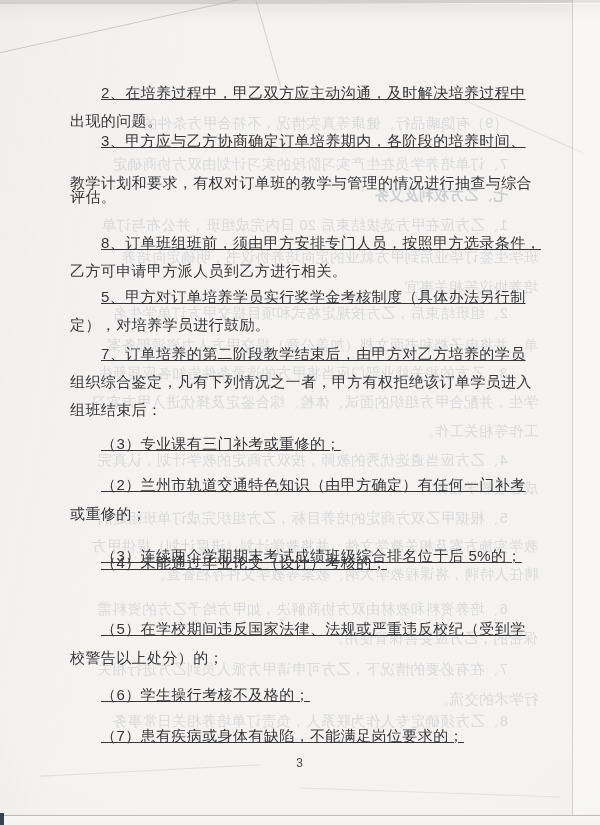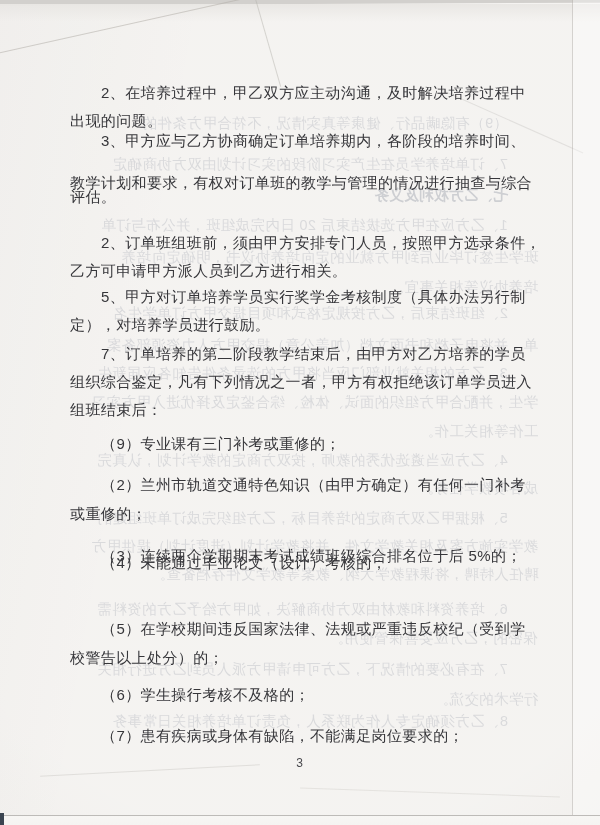--- a/index.html
+++ b/index.html
@@ -27,21 +27,21 @@
     background:linear-gradient(#bdbbb8 0,#bdbbb8 1px,#f7f6f4 1px,#f5f4f1 100%);}
   .corner-notch{position:absolute;top:813px;left:0;width:4px;height:12px;background:#3a4450;}
   .wrinkle1{position:absolute;top:770px;left:40px;width:220px;height:1px;background:rgba(200,197,192,0.45);transform:rotate(-3deg);}
   .wrinkle2{position:absolute;top:792px;left:300px;width:260px;height:1px;background:rgba(205,202,197,0.4);transform:rotate(2deg);}
 
   
   .line{
     position:absolute;left:70px;white-space:nowrap;
     font-size:15px;letter-spacing:0.4px;color:#36363a;font-weight:500;
   }
-  .ind{left:101px;}
+  .ind{left:101px;text-decoration:underline;}
 
   
   .bleed{
     position:absolute;right:62px;white-space:nowrap;
     font-size:14.5px;letter-spacing:0.4px;color:#7d8494;
     opacity:0.22;transform:scaleX(-1);filter:blur(0.4px);font-weight:500;
   }
   .bind{right:92px;}
   .bb{opacity:0.32;font-weight:700;}
 
@@ -90,28 +90,28 @@
     <div class="bleed" style="top:690px">行学术的交流。</div>
     <div class="bleed bind" style="top:712px">8、乙方须确定专人作为联系人，负责订单培养相关日常事务</div>
   </div>
 
   <div>
     <div class="line ind" style="top:84px">2、在培养过程中，甲乙双方应主动沟通，及时解决培养过程中</div>
     <div class="line" style="top:112px">出现的问题。</div>
     <div class="line ind" style="top:132px">3、甲方应与乙方协商确定订单培养期内，各阶段的培养时间、</div>
     <div class="line" style="top:174px">教学计划和要求，有权对订单班的教学与管理的情况进行抽查与综合</div>
     <div class="line" style="top:188px">评估。</div>
-    <div class="line ind" style="top:234px">2、订单班组班前，须由甲方安排专门人员，按照甲方选录条件，</div>
+    <div class="line ind" style="top:234px">8、订单班组班前，须由甲方安排专门人员，按照甲方选录条件，</div>
     <div class="line" style="top:262px">乙方可申请甲方派人员到乙方进行相关。</div>
     <div class="line ind" style="top:288px">5、甲方对订单培养学员实行奖学金考核制度（具体办法另行制</div>
     <div class="line" style="top:316px">定），对培养学员进行鼓励。</div>
     <div class="line ind" style="top:345px">7、订单培养的第二阶段教学结束后，由甲方对乙方培养的学员</div>
     <div class="line" style="top:373px">组织综合鉴定，凡有下列情况之一者，甲方有权拒绝该订单学员进入</div>
     <div class="line" style="top:401px">组班结束后：</div>
-    <div class="line ind" style="top:435px">（9）专业课有三门补考或重修的；</div>
+    <div class="line ind" style="top:435px">（3）专业课有三门补考或重修的；</div>
     <div class="line ind" style="top:476px">（2）兰州市轨道交通特色知识（由甲方确定）有任何一门补考</div>
     <div class="line" style="top:505px">或重修的；</div>
     <div class="line ind" style="top:547px">（3）连续两个学期期末考试成绩班级综合排名位于后 5%的；</div>
     <div class="line ind" style="top:554px">（4）未能通过毕业论文（设计）考核的；</div>
     <div class="line ind" style="top:620px">（5）在学校期间违反国家法律、法规或严重违反校纪（受到学</div>
     <div class="line" style="top:649px">校警告以上处分）的；</div>
     <div class="line ind" style="top:686px">（6）学生操行考核不及格的；</div>
     <div class="line ind" style="top:727px">（7）患有疾病或身体有缺陷，不能满足岗位要求的；</div>
   </div>
 

